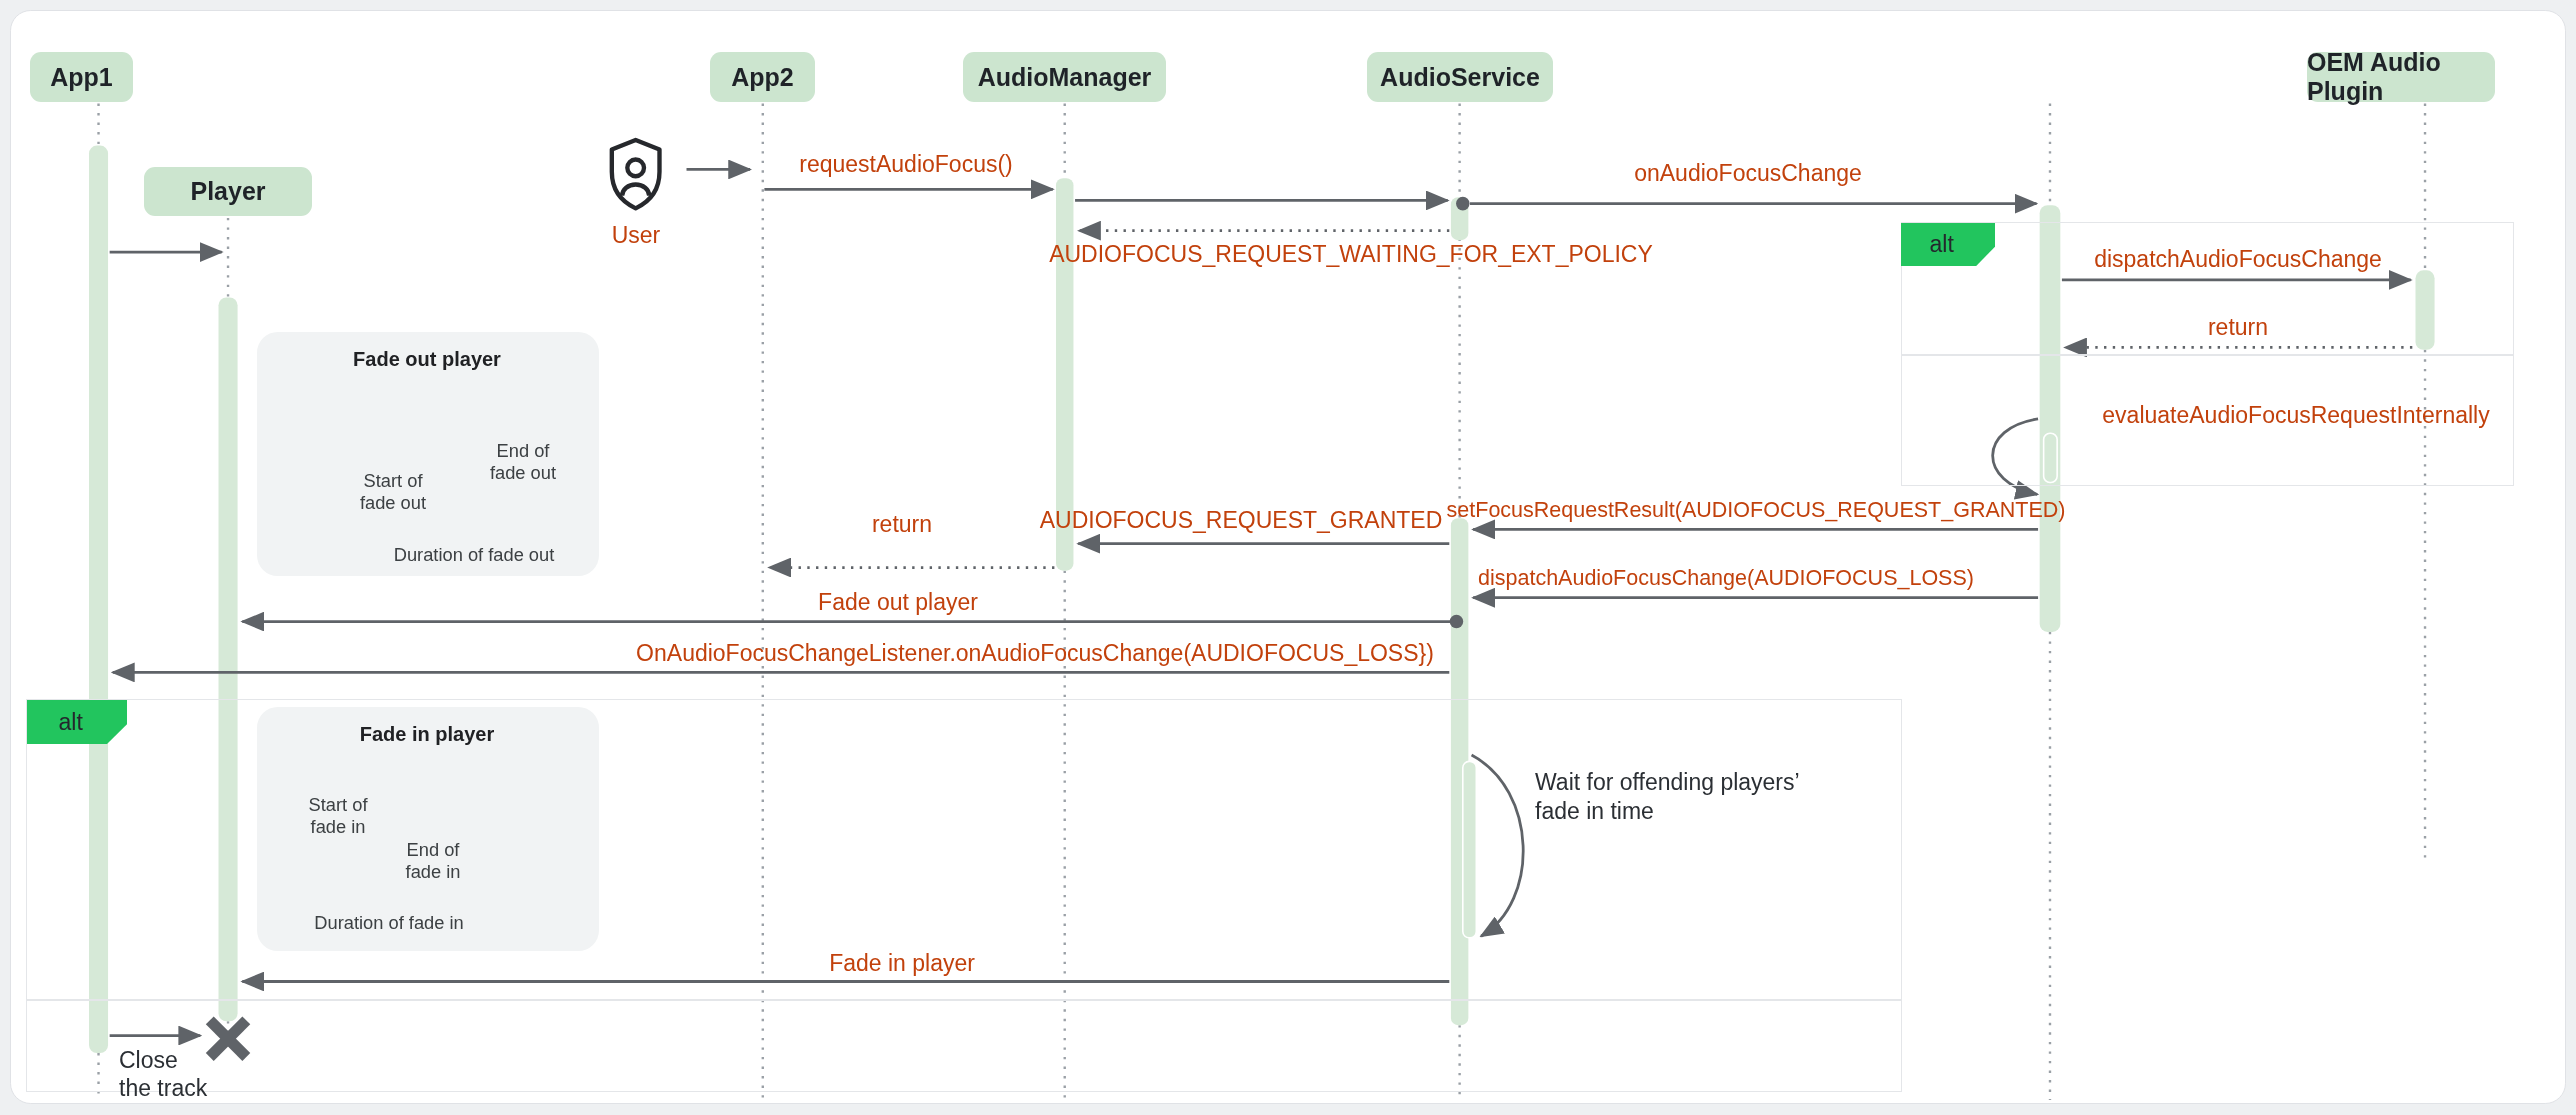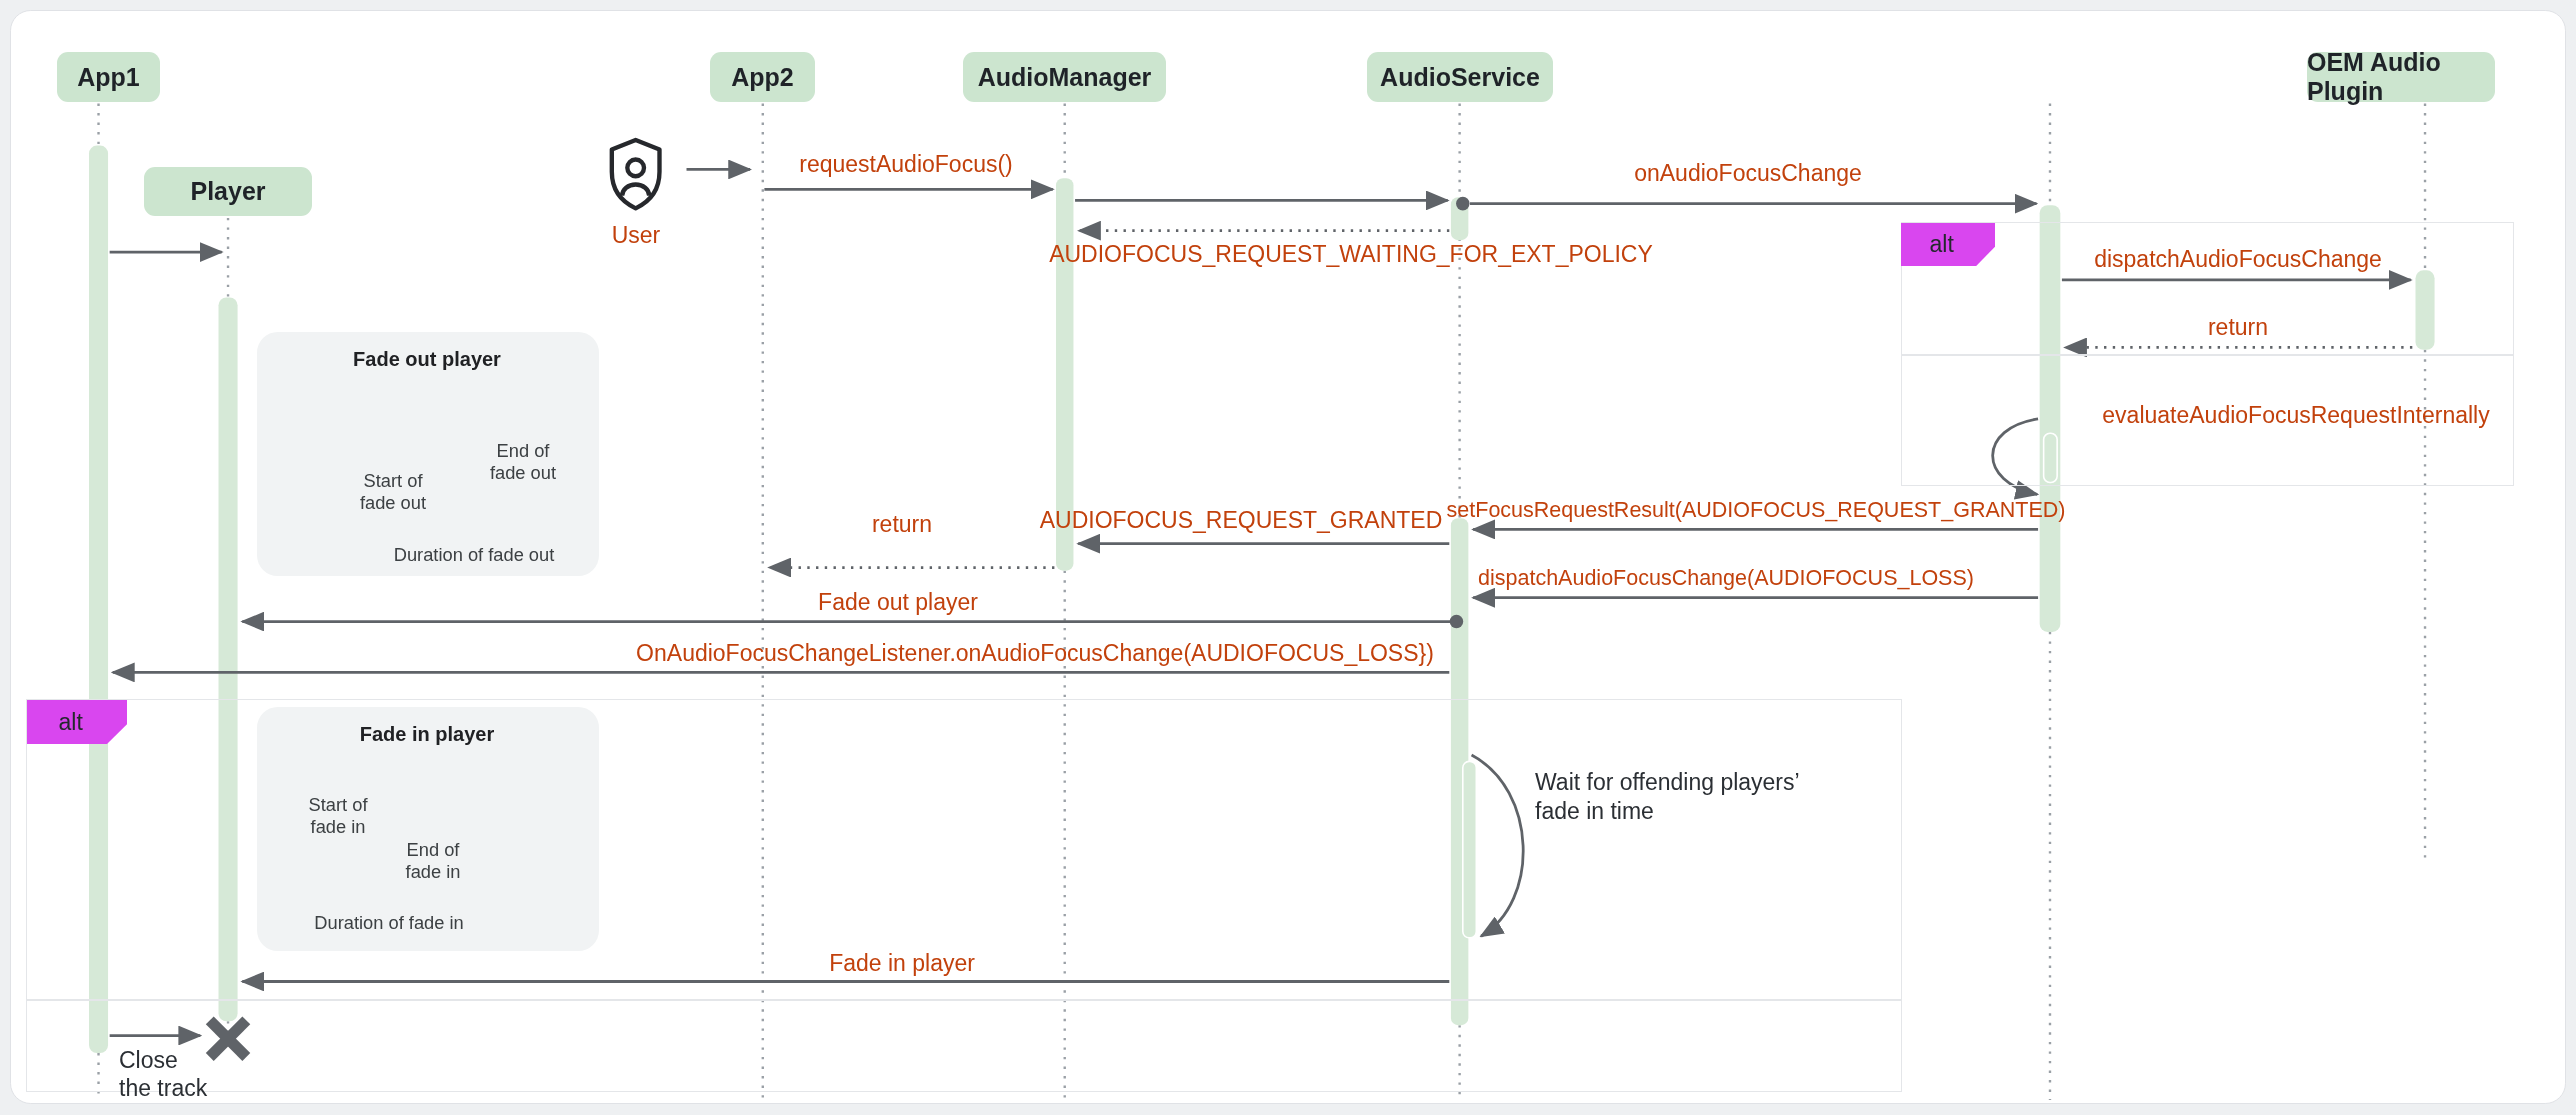--- a/index.html
+++ b/index.html
@@ -6,21 +6,21 @@
   .stage{position:relative;width:2576px;height:1116px;background:#eef0f2;overflow:hidden;
          font-family:"Liberation Sans","DejaVu Sans",sans-serif;color:#2b2f34;}
   .canvas{position:absolute;left:9.5px;top:9.5px;width:2554px;height:1092px;background:#ffffff;
           border:1.6px solid #e0e2e6;border-radius:20.7px;}
   .layer{position:absolute;left:0;top:0;width:2576px;height:1116px;}
   svg.layer{pointer-events:none;}
   .pbox{position:absolute;background:#cce5cf;border-radius:11px;display:flex;align-items:center;
         justify-content:center;font-weight:bold;font-size:25px;color:#1f2328;z-index:3;}
   .frame{position:absolute;border:1.6px solid #e4e6e9;z-index:1;}
   .fdiv{position:absolute;left:0;width:100%;height:1.6px;background:#e4e6e9;}
-  .alt-tag{position:absolute;background:#d946ef;color:#24282d;font-size:23px;z-index:2;
+  .alt-tag{position:absolute;background:#22c55e;color:#24282d;font-size:23px;z-index:2;
            display:flex;align-items:center;justify-content:center;padding-right:12.7px;box-sizing:border-box;
            clip-path:polygon(0 0,100% 0,100% 55%,80% 100%,0 100%);}
   .inset{position:absolute;width:342px;height:244px;background:#f1f3f4;border-radius:20.7px;z-index:1;}
   .msg{position:absolute;transform:translate(-50%,-50%);white-space:nowrap;font-size:23px;z-index:4;color:#c2410c;}
   .msg.small{font-size:21.5px;}
   .msg-left{position:absolute;font-size:23px;line-height:29px;white-space:pre-line;z-index:4;color:#2b2f34;}
   .ctext{position:absolute;transform:translate(-50%,-50%);text-align:center;font-size:18.3px;line-height:21.5px;
          white-space:pre-line;color:#3c4043;z-index:4;}
   .ctitle{position:absolute;transform:translate(-50%,-50%);font-weight:bold;font-size:20px;color:#202124;
           white-space:nowrap;z-index:4;}
@@ -132,21 +132,21 @@
     <g stroke="#5f6368" stroke-width="3" fill="none">
       <line x1="364" y1="1124" x2="364" y2="940" marker-end="url(#ahs)"></line>
       <line x1="364" y1="1124" x2="722" y2="1124" marker-end="url(#ahs)"></line>
       <polyline points="404,1124 548,990 692,990"></polyline>
       <line x1="422" y1="1056" x2="422" y2="1104" stroke-dasharray="7 7" marker-end="url(#ahs)"></line>
       <line x1="548" y1="1052" x2="548" y2="1000" stroke-dasharray="7 7" marker-end="url(#ahs)"></line>
       <path stroke-width="2.5" d="M404,1130 c0,9 7,9 15,9 h40 c7,0 11,3 14,8 c3,-5 7,-8 14,-8 h40 c8,0 15,0 15,-9"></path>
     </g>
   </svg>
 
-  <div class="pbox" style="left:57px;top:52px;width:103px;height:50px;">
+  <div class="pbox" style="left:30px;top:52px;width:103px;height:50px;">
     <span>App1</span>
   </div>
   <div class="pbox" style="left:144px;top:167px;width:168px;height:49px;">
     <span>Player</span>
   </div>
   <div class="pbox" style="left:710px;top:52px;width:105px;height:50px;">
     <span>App2</span>
   </div>
   <div class="pbox" style="left:963px;top:52px;width:203px;height:50px;">
     <span>AudioManager</span>

